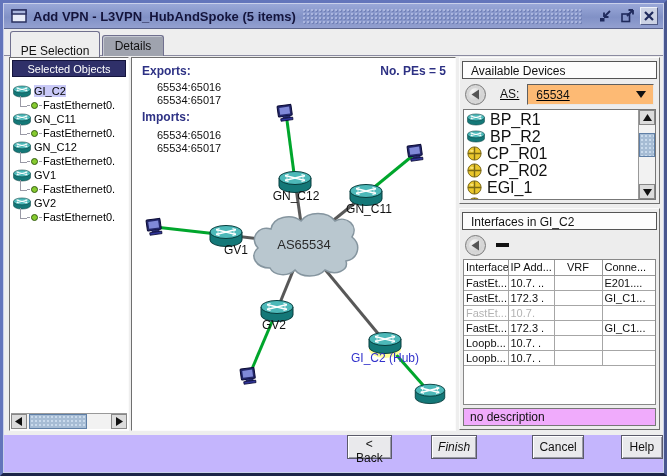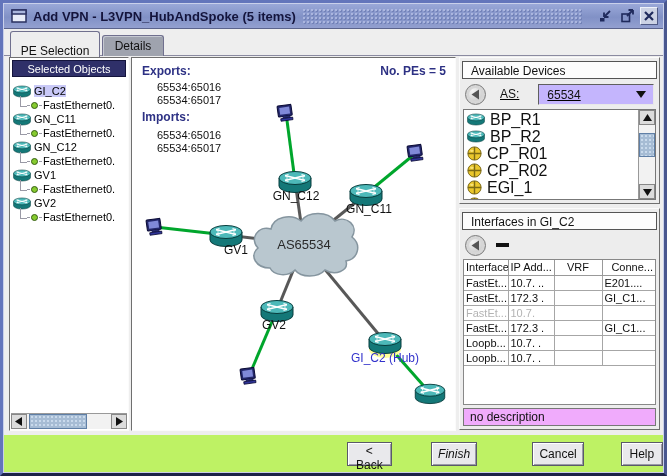--- a/index.html
+++ b/index.html
@@ -68,45 +68,45 @@
   .panel-rb{position:absolute;left:455px;top:152px;width:201px;height:222px;background:#ededed;
     border:1px solid;border-color:#fbfbfb #6f6f6f #6f6f6f #fbfbfb;}
   .whead{margin:3px 2px 0 2px;height:18px;border:1px solid #555;background:#fdfdfd;
     font-size:12px;color:#111;padding:2px 0 0 8px;}
   .asrow{position:absolute;left:0;top:24px;right:0;height:24px;display:flex;align-items:center;text-decoration:underline;}
   .circbtn{width:21px;height:21px;border-radius:50%;margin-left:5px;flex:0 0 auto;
     background:radial-gradient(circle at 35% 30%,#f4f4f4,#b9b9b9);
     border:1px solid #7a7a7a;box-shadow:inset 0 0 0 3px #d6d6d6;
     display:flex;align-items:center;justify-content:center;}
   .aslabel{font-size:12px;color:#111;margin-left:14px;}
-  .combo{display:flex;margin-left:19px;margin-right:5px;flex:1;height:21px;background:#c4b5fd;
+  .combo{display:flex;margin-left:8px;margin-right:5px;flex:1;height:21px;background:#fdba74;
     border:1px solid;border-color:#5f5f5f #e8e8e8 #e8e8e8 #5f5f5f;}
   .combo .val{flex:1;font-size:12px;padding:3px 0 0 8px;color:#111;}
   .combo .carrow{width:24px;display:flex;align-items:center;justify-content:center;}
   .tri-down{width:0;height:0;border-left:5px solid transparent;border-right:5px solid transparent;border-top:7px solid #111;}
   .devwrap{position:absolute;left:3px;right:3px;top:51px;bottom:3px;border:1px solid #777;background:#fff;
     display:flex;overflow:hidden;}
   .devlist{flex:1;overflow:hidden;padding-top:1px;}
   .drow{display:flex;align-items:center;height:17px;padding-left:3px;gap:5px;font-size:16px;color:#111;white-space:nowrap;}
   
   .toolrow{position:absolute;left:0;top:24px;height:24px;display:flex;align-items:center;}
   .minus{width:13px;height:4px;background:#111;margin-left:10px;}
   .tablewrap{position:absolute;left:3px;right:3px;top:50px;bottom:24px;background:#fff;border:1px solid #888;overflow:hidden;}
   table.ift{border-collapse:collapse;width:100%;table-layout:fixed;}
-  .ift th{font-size:11px;font-weight:normal;color:#111;text-align:right;background:#fff;
+  .ift th{font-size:11px;font-weight:normal;color:#111;text-align:left;background:#fff;
     border:1px solid #999;border-top:none;padding:1px 2px;height:15px;overflow:hidden;white-space:nowrap;}
   .ift th.c{text-align:center;}
   .ift td{font-size:11px;color:#111;border:1px solid #a6a6a6;padding:1px 2px;height:15px;overflow:hidden;white-space:nowrap;}
   .ift tr.dis td{color:#b3b3b3;}
   .ift th:first-child,.ift td:first-child{border-left:none;}
   .ift th:last-child,.ift td:last-child{border-right:none;}
   .desc{position:absolute;left:3px;right:3px;bottom:3px;height:18px;border:1px solid #777;background:#f0abfc;
     font-size:12px;color:#111;padding:1px 0 0 6px;}
   
-  .btnbar{position:absolute;left:1px;right:1px;bottom:1px;height:37px;display:flex;align-items:center;background:#bef264;gap:27px;}
+  .btnbar{position:absolute;left:1px;right:1px;bottom:1px;height:37px;display:flex;align-items:flex-start;background:#c4b5fd;gap:27px;}
   .mbtn{font-family:"Liberation Sans",sans-serif;font-size:12px;color:#111;height:24px;
     background:#e9e9ec;border:1px solid #5a5a6a;
     box-shadow:inset 1px 1px 0 #ffffff,inset -1px -1px 0 #9a9aa6;text-align:center;}
   .b-back{margin-left:343px;width:63px;}
   .b-finish{margin-left:12px;width:66px;font-style:italic;}
   .b-cancel{margin-left:28px;width:64px;}
   .b-help{margin-left:10px;width:59px;}
   .defs-svg{position:absolute;width:0;height:0;overflow:hidden;}
 </style>
 </head>

